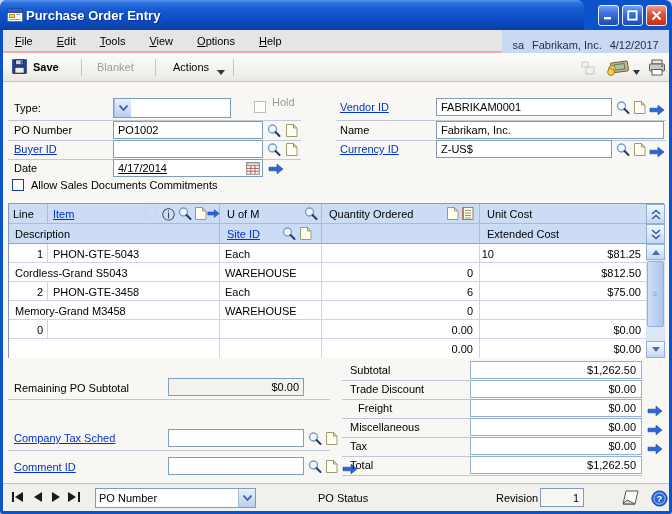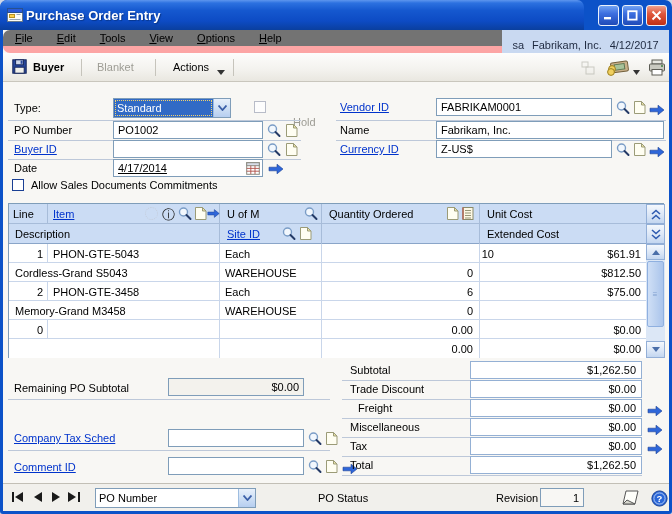--- a/index.html
+++ b/index.html
@@ -10,22 +10,22 @@
   
   .titlebar{position:absolute;left:0;top:0;width:584px;height:30px;
     background:linear-gradient(180deg,#5e96ee 0%,#2c71e0 10%,#1558cf 35%,#0d4bc4 70%,#0a3f9e 100%);
     border-radius:7px 7px 0 0;display:flex;align-items:center;}
   .title-text{color:#fff;font-weight:bold;font-size:13px;margin-left:6px;text-shadow:1px 1px 1px #08368c;}
   .winbtn{position:absolute;top:5px;width:21px;height:21px;border:1px solid #eaf1fb;border-radius:3px;
     display:flex;align-items:center;justify-content:center;}
   .winbtn.blue{background:linear-gradient(180deg,#70a2f2 0%,#3d6fe0 40%,#1f4bb8 100%);}
   .winbtn.red{background:linear-gradient(180deg,#f0a08c 0%,#e0583d 40%,#c13015 100%);}
   
-  .menubar{position:absolute;left:3px;top:30px;width:666px;height:23px;background:#737373;
-    border-bottom:7px solid #fca5a5;display:flex;align-items:center;border-radius:7px;}
+  .menubar{position:absolute;left:3px;top:30px;width:666px;height:23px;background:#e5e5e5;
+    border-bottom:2px solid #fca5a5;display:flex;align-items:center;}
   .menu-item{display:inline-block;padding:0 12px;line-height:22px;}
   .menu-item::first-letter{text-decoration:underline;}
   .user-area{position:absolute;right:0;top:0;height:29px;width:167px;background:#c9d9f1;
     display:flex;align-items:center;justify-content:center;gap:8px;color:#1f2a40;}
   
   .toolbar{position:absolute;left:3px;top:53px;width:666px;height:29px;
     background:linear-gradient(180deg,#fdfdfc 0%,#f3f2ee 60%,#e9e7e0 100%);border-bottom:1px solid #c9c6bd;}
   .tb-sep{position:absolute;top:6px;width:1px;height:17px;background:#c6c4bc;}
   .tb-label{position:absolute;top:8px;}
   
@@ -121,21 +121,21 @@
 
   <div class="toolbar">
     <span class="abs" style="left:9px;top:6px;">
       <svg width="15" height="15" viewBox="0 0 15 15">
           <rect x="0.8" y="0.8" width="13.4" height="13.4" fill="#27479c" stroke="#16275c"></rect>
           <rect x="3.6" y="0.8" width="7.8" height="5" fill="#cfd8ea" stroke="#16275c"></rect>
           <rect x="8.6" y="1.6" width="2" height="3.2" fill="#27479c"></rect>
           <rect x="2.8" y="8.2" width="9.4" height="6" fill="#f0f0ea" stroke="#16275c"></rect>
         </svg>
     </span>
-    <span class="tb-label" style="left:30px;font-weight:bold;">Buyer</span>
+    <span class="tb-label" style="left:30px;font-weight:bold;">Save</span>
     <span class="tb-sep" style="left:78px;"></span>
     <span class="tb-label" style="left:94px;color:#9d9c94;">Blanket</span>
     <span class="tb-sep" style="left:152px;"></span>
     <span class="tb-label" style="left:170px;">Actions</span>
     <span class="abs" style="left:214px;top:12px;">
       <svg width="8" height="5">
           <path d="M0 0 L4 5 L8 0 z" fill="#333"></path>
         </svg>
     </span>
     <span class="tb-sep" style="left:230px;"></span>
@@ -163,29 +163,28 @@
           <rect x="4" y="1" width="10" height="4" fill="#e8e8e2" stroke="#5c5c55"></rect>
           <rect x="1.5" y="5" width="15" height="7" rx="1" fill="#c9c9c0" stroke="#5c5c55"></rect>
           <rect x="4" y="10.5" width="10" height="5.5" fill="#fff" stroke="#5c5c55"></rect>
           <circle cx="14" cy="7" r="1" fill="#3f7f3f"></circle>
         </svg>
     </span>
   </div>
 
   <span class="lbl" style="left:14px;top:102px;">Type:</span>
   <div class="combo" style="left:113px;top:98px;width:118px;">
-    <span class="val sel">Standard</span>
     <span class="btn">
       <svg width="9" height="6">
           <path d="M0.5 0.5 L4.5 5 L8.5 0.5" fill="none" stroke="#3b5fa8" stroke-width="1.8"></path>
         </svg>
     </span>
   </div>
   <span class="cb disabled" style="left:254px;top:101px;"></span>
-  <span class="lbl" style="left:272px;top:116px;color:#9d9c94;margin-left:21px;">Hold</span>
+  <span class="lbl" style="left:272px;top:96px;color:#9d9c94;">Hold</span>
   <div class="sepline" style="left:8px;top:120px;width:293px;"></div>
 
   <span class="lbl" style="left:14px;top:124px;">PO Number</span>
   <div class="field" style="left:113px;top:121px;width:150px;">PO1002</div>
   <span class="ib" style="left:265px;top:122px;">
     <svg width="16" height="16" viewBox="0 0 16 16">
         <circle cx="6.5" cy="6" r="4" fill="#f2f7fd" stroke="#7a9cc6" stroke-width="1.4"></circle>
         <path d="M9.5 9 L13.5 13" stroke="#243a66" stroke-width="2" stroke-linecap="round"></path>
       </svg>
   </span>
@@ -358,21 +357,21 @@
 
     <div class="grow" style="top:40px;">
       <span class="rdiv" style="left:38px;"></span>
         <span class="rdiv" style="left:210px;"></span>
         <span class="rdiv" style="left:312px;"></span>
         <span class="rdiv" style="left:470px;"></span>
       <span class="gcell num" style="left:0;width:38px;">1</span>
       <span class="gcell" style="left:40px;width:168px;">PHON-GTE-5043</span>
       <span class="gcell" style="left:212px;width:98px;">Each</span>
       <span class="gcell num" style="left:312px;width:156px;margin-left:21px;">10</span>
-      <span class="gcell num" style="left:470px;width:166px;">$61.91</span>
+      <span class="gcell num" style="left:470px;width:166px;">$81.25</span>
     </div>
     <div class="grow" style="top:59px;">
       <span class="rdiv" style="left:210px;"></span>
         <span class="rdiv" style="left:312px;"></span>
         <span class="rdiv" style="left:470px;"></span>
       <span class="gcell" style="left:2px;width:206px;">Cordless-Grand S5043</span>
       <span class="gcell" style="left:212px;width:98px;">WAREHOUSE</span>
       <span class="gcell num" style="left:312px;width:156px;">0</span>
       <span class="gcell num" style="left:470px;width:166px;">$812.50</span>
     </div>

